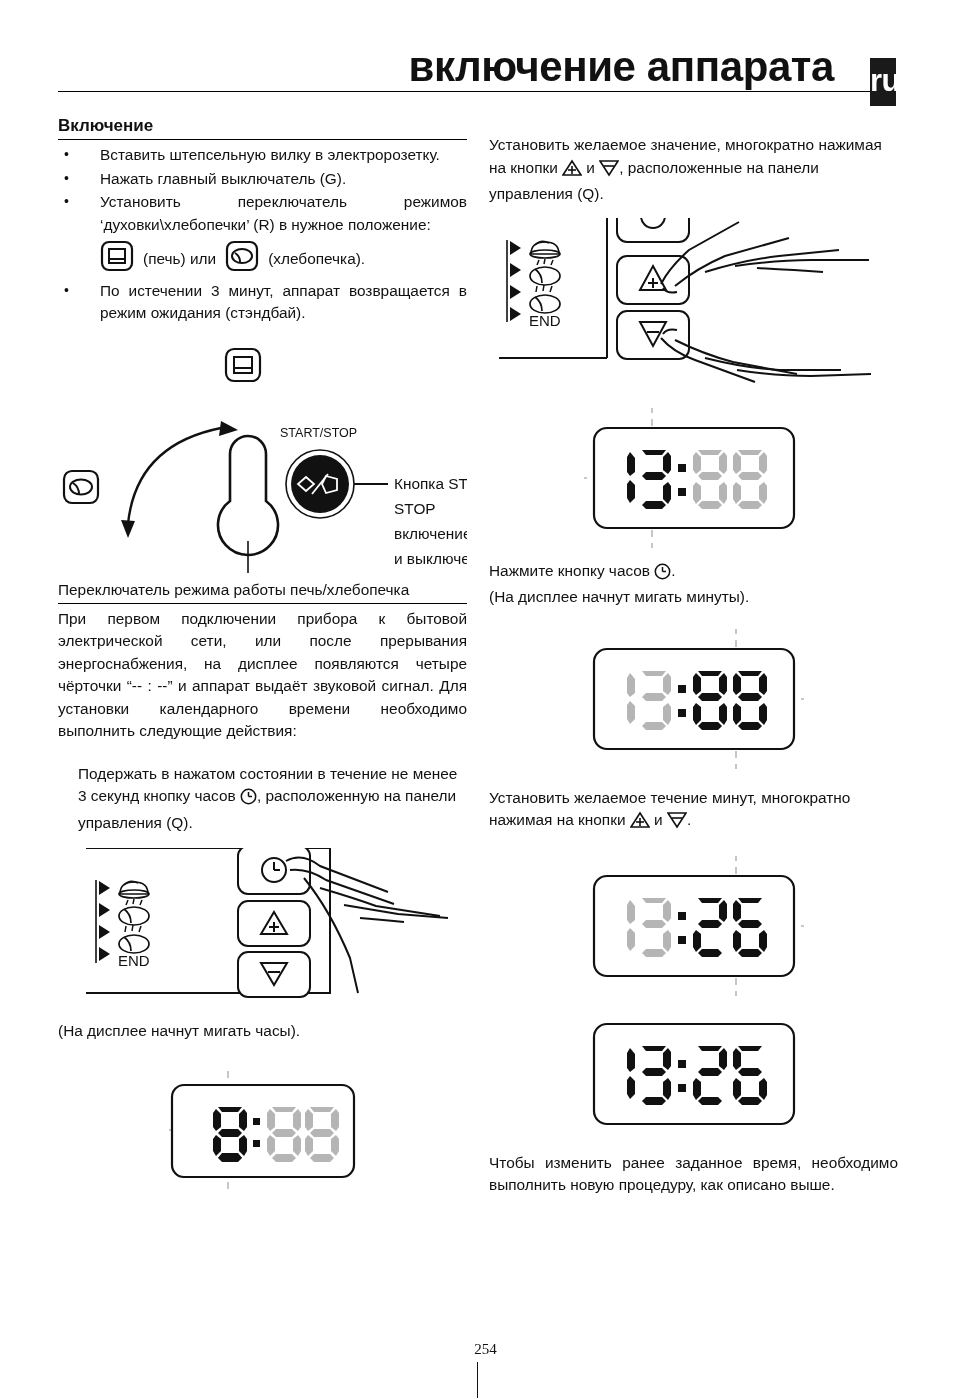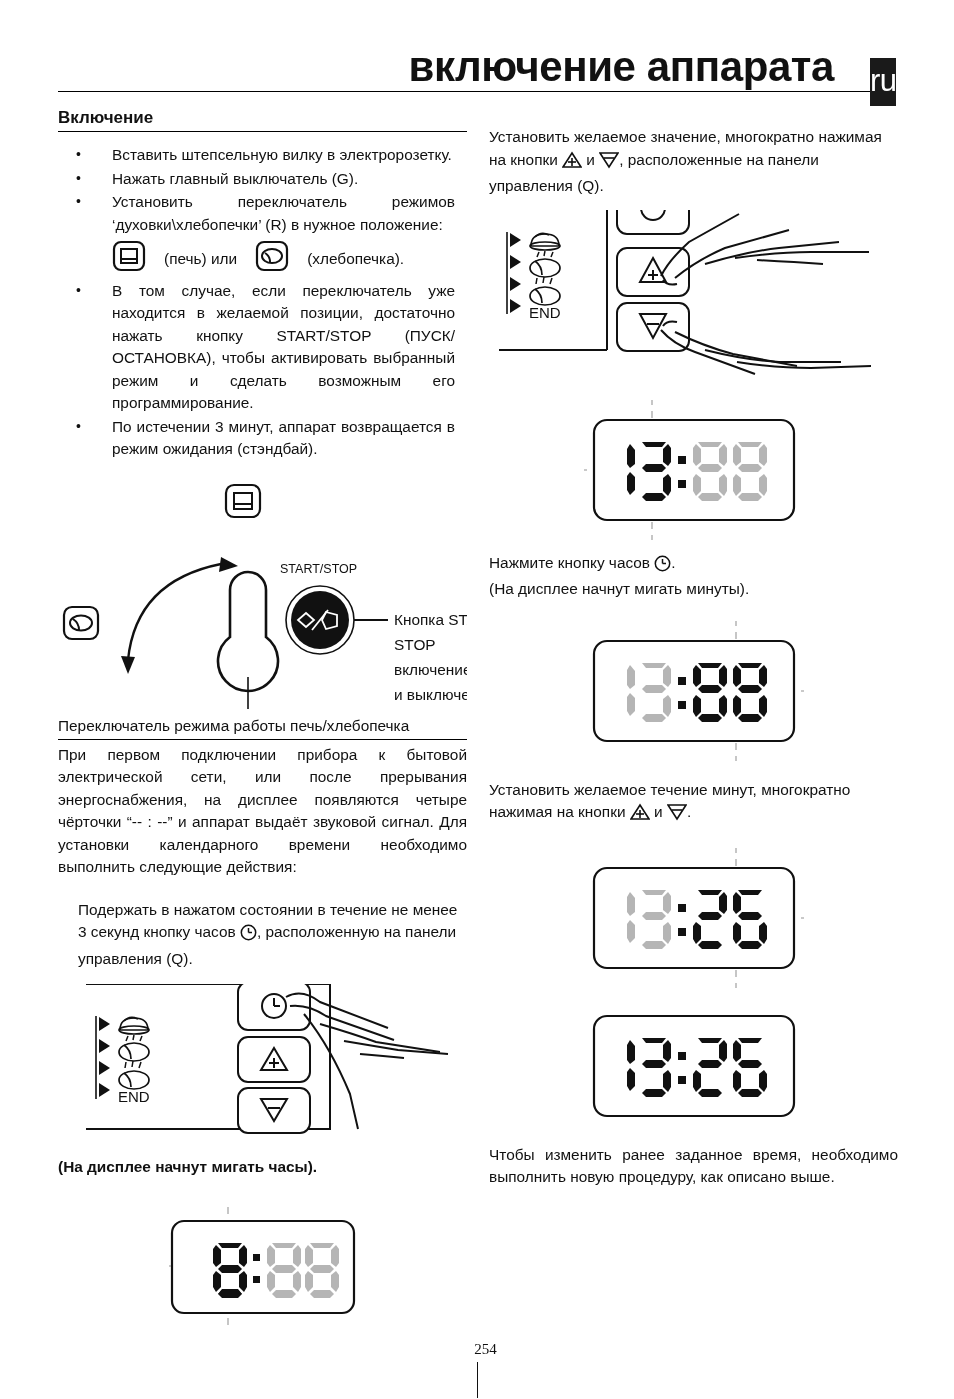--- a/index.html
+++ b/index.html
@@ -47,30 +47,30 @@
   }
   .lang-badge {
     position: absolute;
     right: 0;
     bottom: -6px;
     width: 26px;
     height: 48px;
     background: #1a1a1a;
     color: #ffffff;
     font-size: 31px;
-    font-weight: normal;
+    font-weight: bold;
     line-height: 46px;
     text-align: center;
     letter-spacing: -0.5px;
   }
 
   
   .col {
     position: absolute;
-    top: 108px;
+    top: 116px;
     width: 409px;
   }
   .col-left { left: 58px; }
   .col-right { left: 489px; margin-top: 18px; }
 
   h2.section-title {
     font-size: 17px;
     font-weight: bold;
     margin: 0 0 3px 0;
     line-height: 1.2;
@@ -84,21 +84,21 @@
     font-size: 15.4px;
     line-height: 22.5px;
     margin: 0;
     text-align: justify;
   }
   p.body-text.left-align { text-align: left; }
   p.gap { margin-top: 20px; margin-left: 20px; }
 
   ul.bullets {
     list-style: none;
-    margin: 12px;
+    margin: 0;
     padding: 0;
   }
   ul.bullets > li {
     position: relative;
     padding-left: 42px;
     font-size: 15.4px;
     line-height: 22.5px;
     text-align: justify;
     margin-bottom: 1px;
   }
@@ -107,21 +107,21 @@
     position: absolute;
     left: 6px;
     top: -1px;
     font-size: 14px;
   }
   li.no-justify { text-align: left; }
 
   .inline-row {
     display: flex;
     align-items: center;
-    gap: 18px;
+    gap: 9px;
     margin-top: 4px;
     font-size: 15.4px;
     line-height: 22.5px;
   }
 
   
   .key-icon {
     display: inline-block;
     vertical-align: middle;
   }
@@ -210,23 +210,20 @@
             <svg width="34" height="32" viewBox="0 0 34 32">
               <rect x="2" y="2" width="30" height="28" rx="7" ry="7" fill="#fff" stroke="#111" stroke-width="2.2"></rect>
               <ellipse cx="17" cy="16" rx="10" ry="7" fill="#fff" stroke="#111" stroke-width="2"></ellipse>
               <path d="M 10 13 Q 15 16 15 22" fill="none" stroke="#111" stroke-width="2"></path>
             </svg>
           </span>
           <span>(хлебопечка).</span>
         </div>
       </li>
       <li>
-        <span>В том случае, если переключатель уже находится в желаемой позиции, достаточно нажать кнопку START/STOP (ПУСК/ОСТАНОВКА), чтобы активировать выбранный режим и сделать возможным его программирование.</span>
-      </li>
-      <li>
         <span>По истечении 3 минут, аппарат возвращается в режим ожидания (стэндбай).</span>
       </li>
     </ul>
 
     <div class="diagram" style="height:262px; margin-top:16px;">
       <svg width="409" height="262" viewBox="0 0 409 262">
 
         <g>
           <rect x="168" y="8" width="34" height="32" rx="8" ry="8" fill="#fff" stroke="#111" stroke-width="2.2"></rect>
           <rect x="176" y="16" width="18" height="16" fill="#fff" stroke="#111" stroke-width="2"></rect>
@@ -341,21 +338,21 @@
           <path d="M 228 13 Q 244 4 262 18 L 330 44"></path>
           <path d="M 232 22 Q 250 20 268 32 L 336 56"></path>
           <path d="M 262 40 Q 296 50 318 58 L 382 68"></path>
           <path d="M 286 57 Q 316 62 340 66 L 390 70"></path>
           <path d="M 302 70 Q 326 72 346 74"></path>
           <path d="M 246 30 Q 272 62 292 110 L 300 145"></path>
         </g>
       </svg>
     </div>
 
-    <p class="caption" style="margin-top:10px;font-weight:bold;">(На дисплее начнут мигать часы).</p>
+    <p class="caption" style="margin-top:10px;">(На дисплее начнут мигать часы).</p>
 
     <div class="lcd-wrap" style="margin-top:22px;">
       <svg width="210" height="130" viewBox="0 0 210 130">
         <g stroke="#b8b8b8" stroke-width="1.6" stroke-dasharray="7 6">
           <line x1="70" y1="65" x2="8" y2="65"></line>
           <line x1="70" y1="65" x2="70" y2="2"></line>
           <line x1="70" y1="65" x2="70" y2="128"></line>
           <line x1="70" y1="65" x2="26" y2="20"></line>
           <line x1="70" y1="65" x2="114" y2="20"></line>
           <line x1="70" y1="65" x2="26" y2="110"></line>

